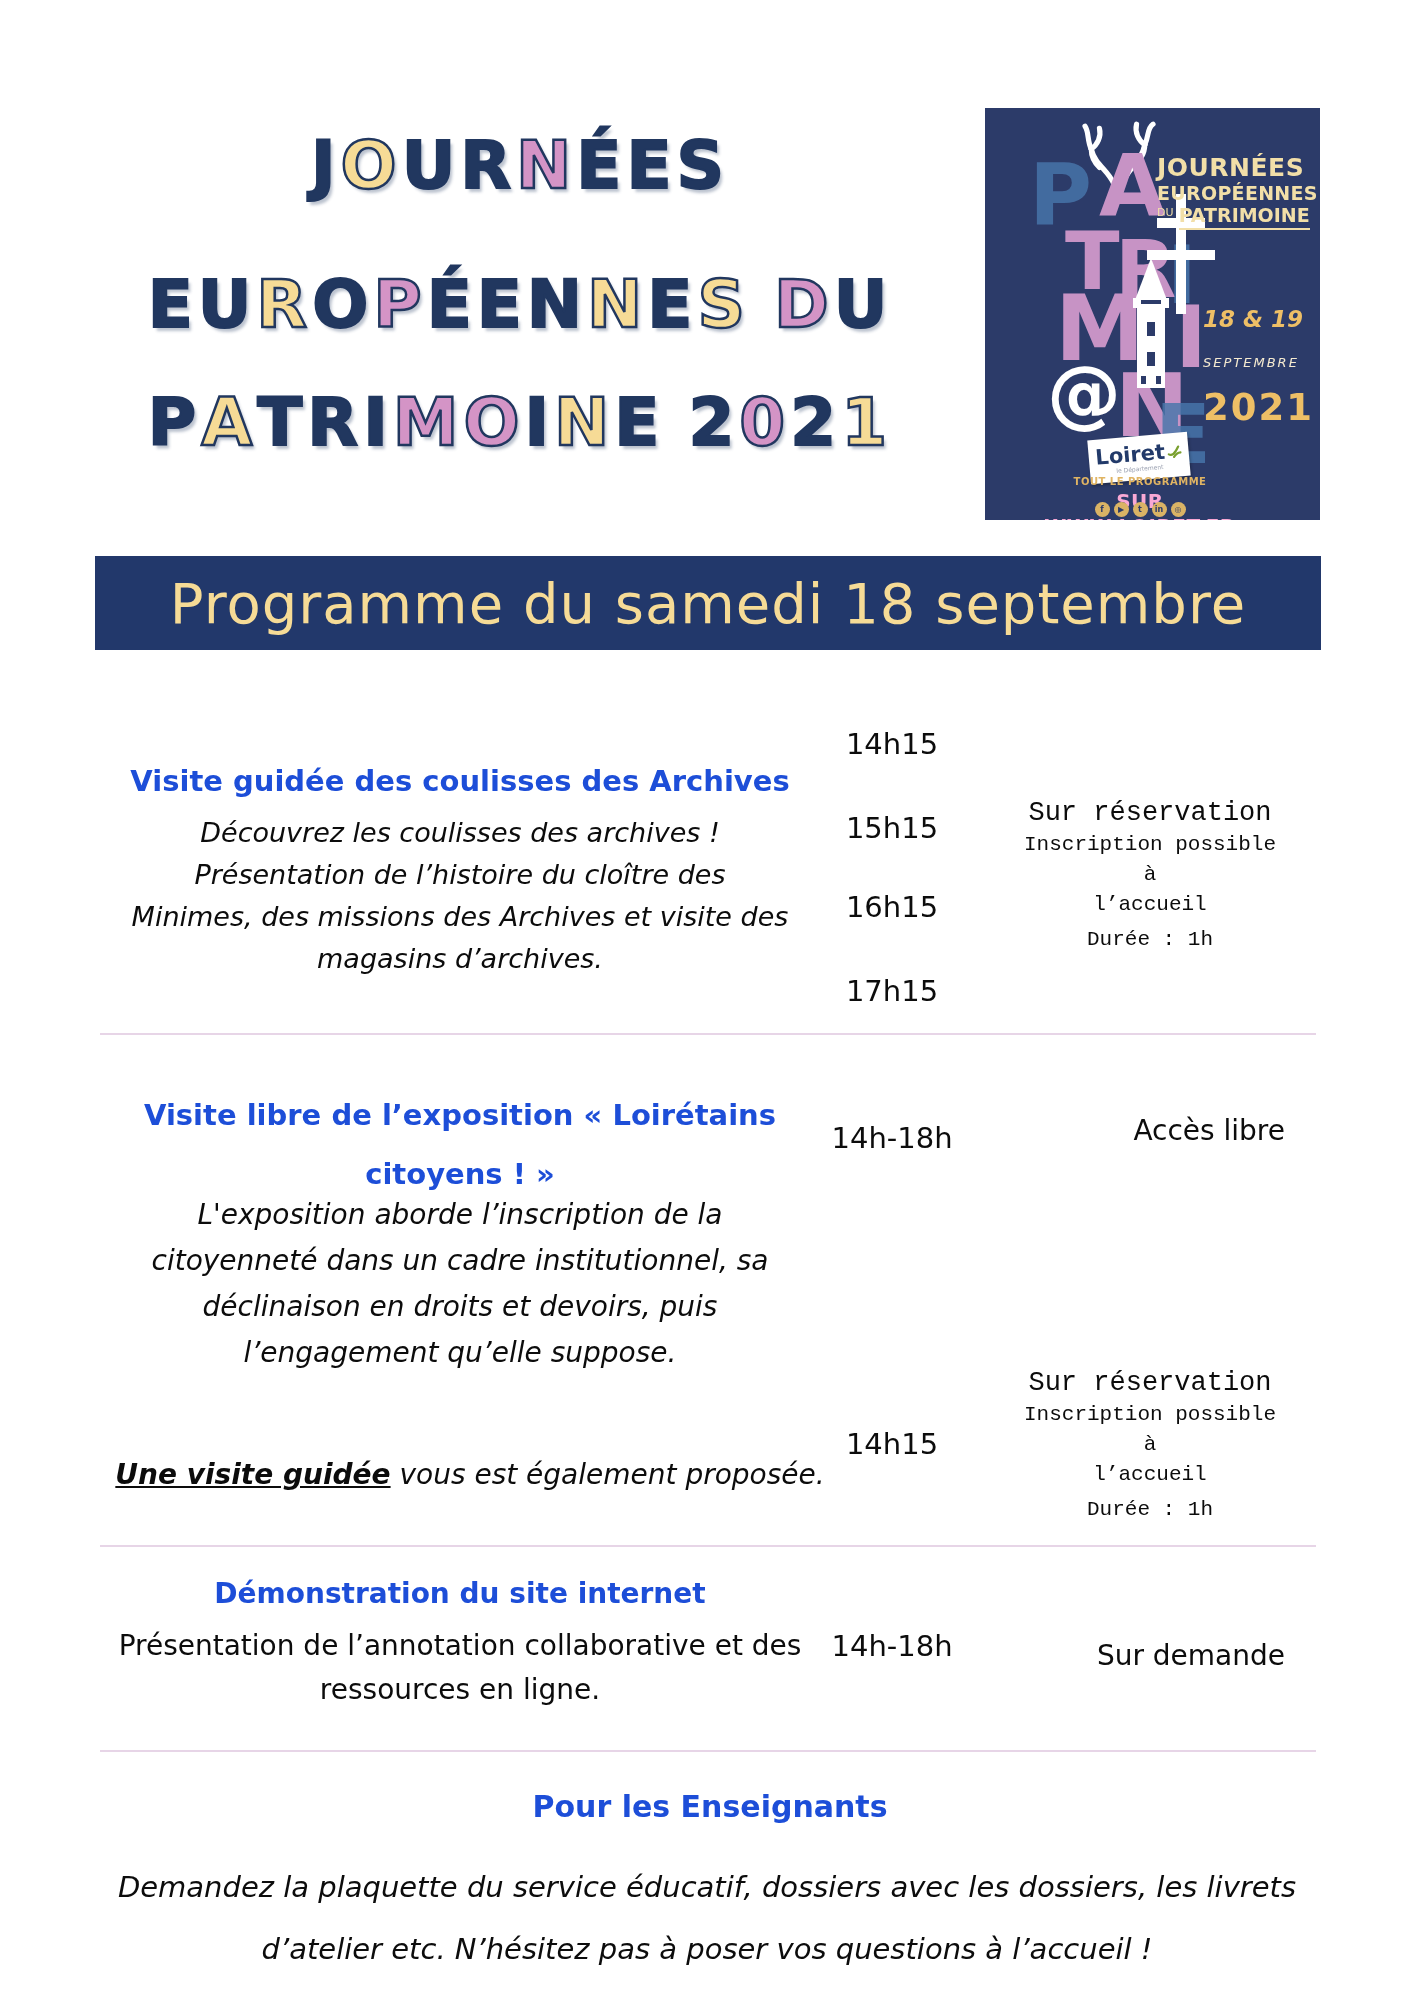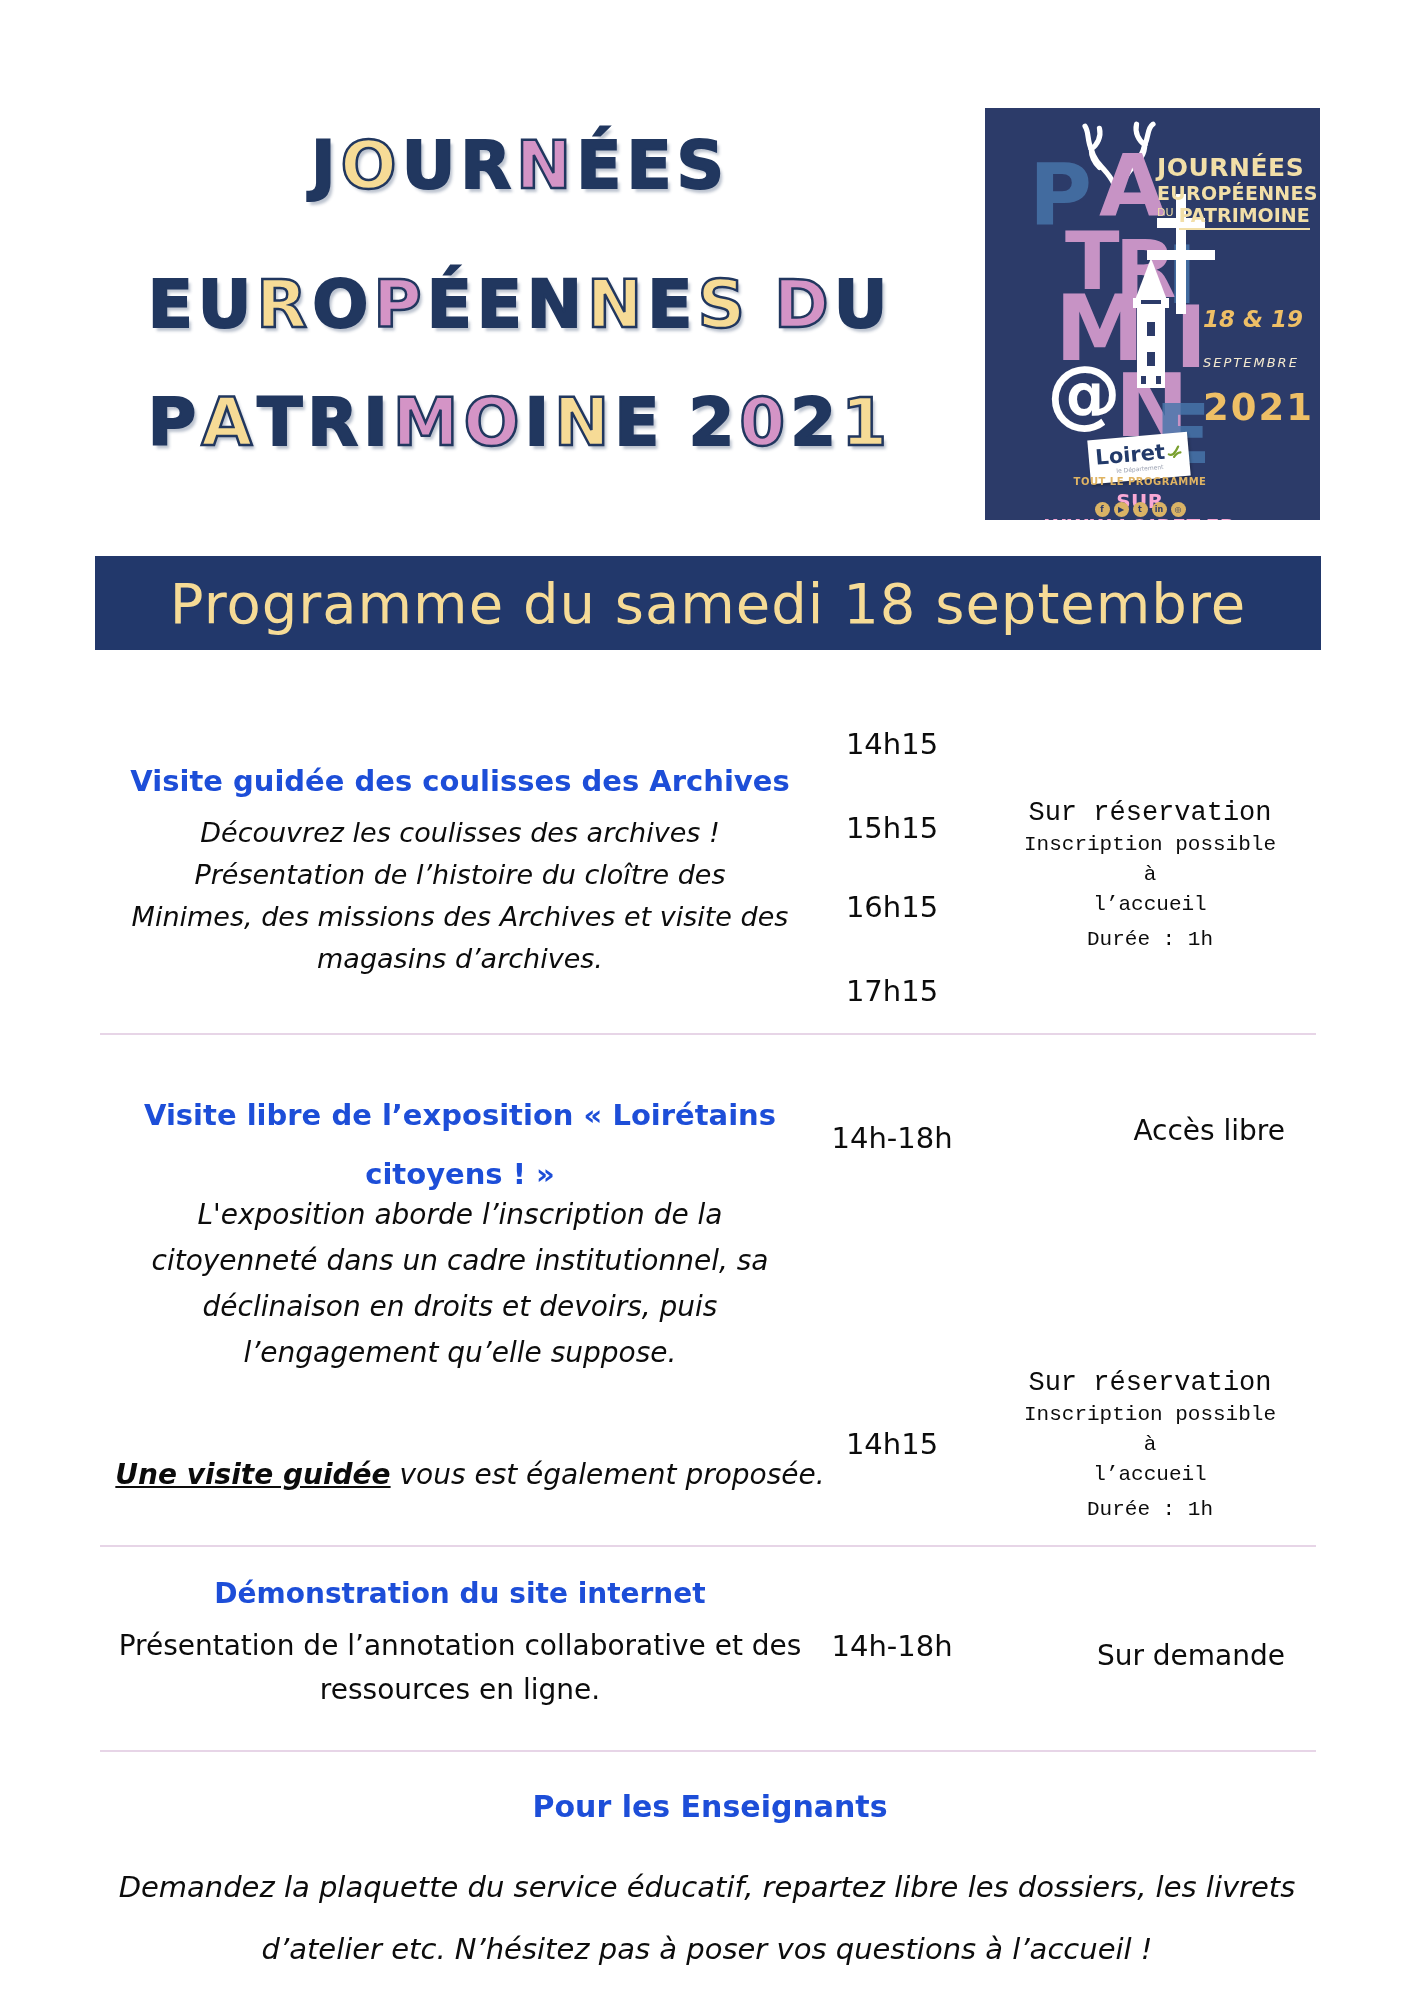--- a/index.html
+++ b/index.html
@@ -245,17 +245,17 @@
       <div>Présentation de l’annotation collaborative et des</div>
       <div>ressources en ligne.</div>
     </div>
   <div class="timecell tt7">14h-18h</div>
   <div class="rightcell rc-access2">Sur demande</div>
 
   <div class="divider dv3"></div>
 
   <div class="sec-title stf">Pour les Enseignants</div>
   <div class="desc df">
-      <div>Demandez la plaquette du service éducatif, repartez libre les dossiers, les livrets</div>
+      <div>Demandez la plaquette du service éducatif, dossiers avec les dossiers, les livrets</div>
       <div>d’atelier etc. N’hésitez pas à poser vos questions à l’accueil !</div>
     </div>
 
 </div>
 
 </body></html>

